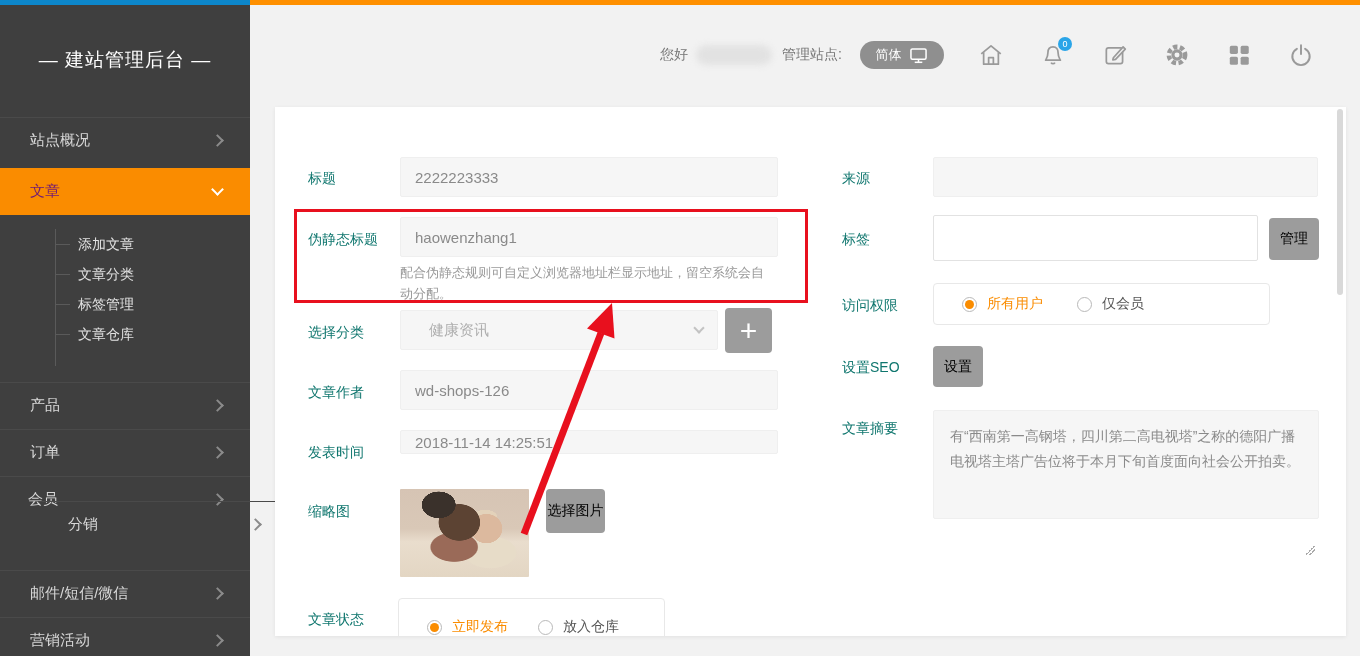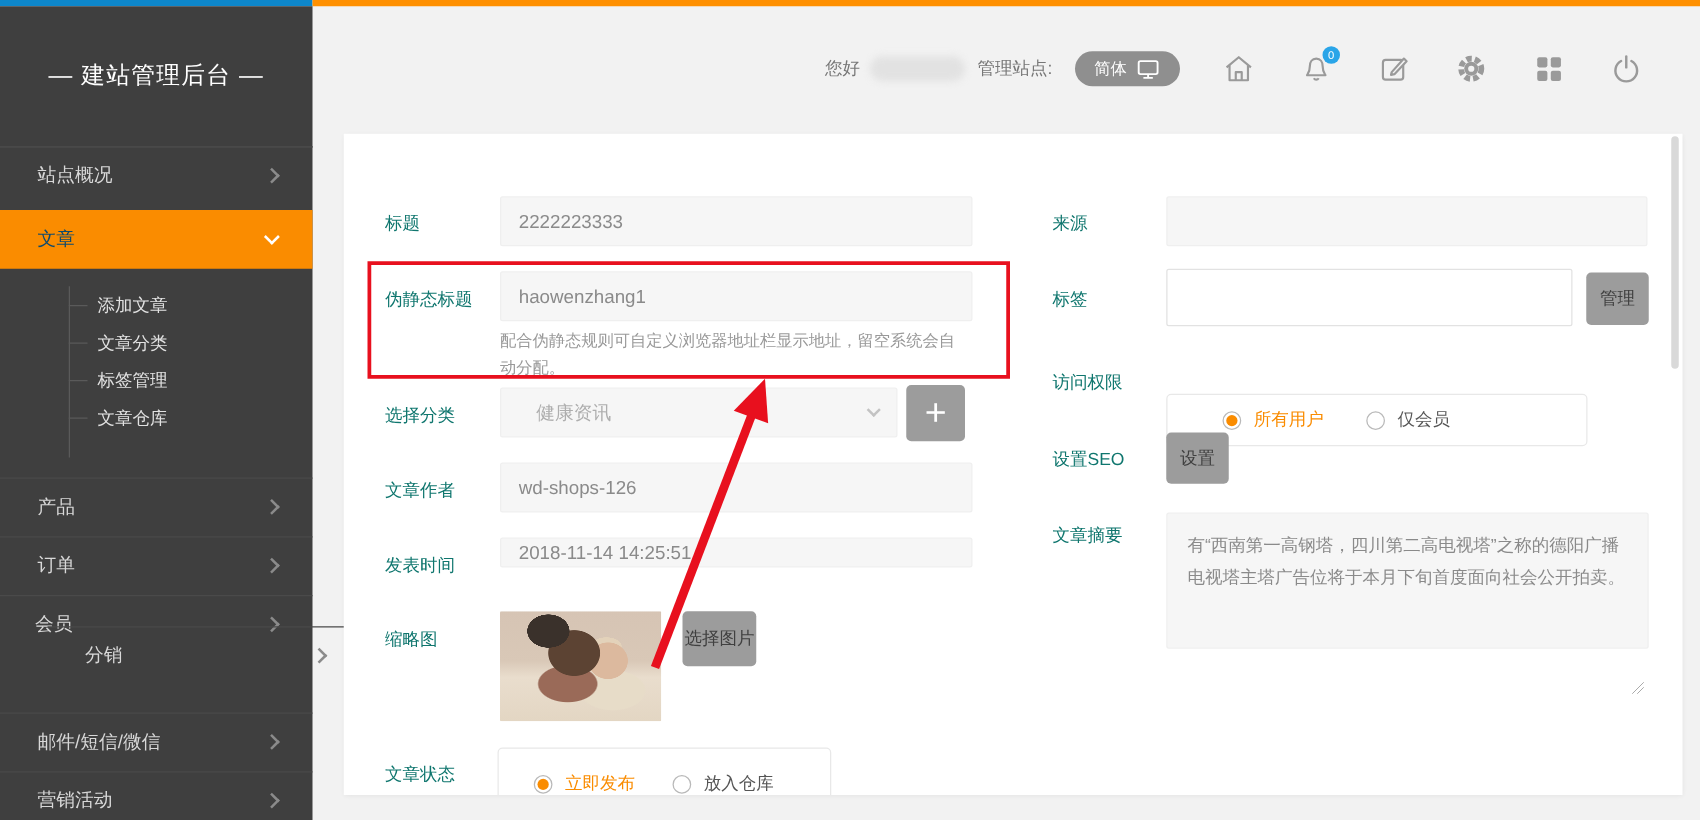--- a/index.html
+++ b/index.html
@@ -15,21 +15,21 @@
   
   .sidebar { position:absolute; left:0; top:5px; width:250px; height:651px; background:#3f3f3f; }
   .sb-title { position:absolute; left:0; top:42px; width:100%; text-align:center;
               color:#fff; font-size:19px; letter-spacing:1px; }
   .sb-sep   { position:absolute; left:0; top:112px; width:100%; height:1px; background:#4c4c4c; }
   .nav-row  { position:absolute; left:0; width:100%; height:46px; display:flex; align-items:center;
               padding:0 24px 0 30px; color:#d8d8d8; font-size:15px; border-top:1px solid #4a4a4a; cursor:pointer; }
   .nav-row .lbl { flex:1; }
   .chev-r { width:9px; height:9px; border-top:2px solid #8b8b8b; border-right:2px solid #8b8b8b;
             transform:rotate(45deg); margin-right:4px; }
-  .nav-row.active { background:#fa8c00; color:#0c4a6e; border-top:none; height:47px; }
+  .nav-row.active { background:#fa8c00; color:#701a75; border-top:none; height:47px; }
   .nav-row.active .chev-d { width:9px; height:9px; border-top:2px solid #fff; border-right:2px solid #fff;
             transform:rotate(135deg); margin-right:4px; margin-top:-4px; }
   .submenu { position:absolute; left:0; top:210px; width:100%; height:172px; padding-top:14px; }
   .submenu::before { content:''; position:absolute; left:55px; top:14px; height:137px; width:1px; background:#5a5a5a; }
   .submenu .sub-item { position:relative; height:30px; line-height:30px; padding-left:78px;
             color:#e2e2e2; font-size:14px; cursor:pointer; }
   .submenu .sub-item::before { content:''; position:absolute; left:55px; top:15px; width:15px; height:1px; background:#5a5a5a; }
 
   
   .topbar { position:absolute; left:660px; top:30px; right:30px; height:50px;
@@ -49,21 +49,21 @@
   .card { position:absolute; left:275px; top:107px; width:1071px; height:529px; background:#fff;
           box-shadow:0 1px 4px rgba(0,0,0,.07); overflow:hidden; }
   .scroll-thumb { position:absolute; right:3px; top:2px; width:6px; height:186px; background:#d9d9d9; border-radius:3px; }
 
   .f-label { position:absolute; font-size:14px; color:#0f766e; white-space:nowrap; }
   .g-input { position:absolute; background:#f6f6f6; border:1px solid #efefef; border-radius:2px;
              font-family:inherit; font-size:15px; color:#8a8a8a; padding:0 14px; outline:none; }
   .w-input { position:absolute; background:#fff; border:1px solid #e2e2e2; border-radius:2px;
              font-family:inherit; font-size:15px; color:#666; padding:0 14px; outline:none; }
   .help-txt { position:absolute; font-size:13px; color:#999; line-height:21px; }
-  .grey-btn { position:absolute; background:#9c9c9c; border:none; border-radius:4px; color:#404040;
+  .grey-btn { position:absolute; background:#9c9c9c; border:none; border-radius:4px; color:#000000;
               font-family:inherit; font-size:14px; cursor:pointer; }
   .select-box { position:absolute; background:#f6f6f6; border:1px solid #efefef; border-radius:2px;
                 display:flex; align-items:center; padding:0 28px; font-size:15px; color:#aeaeae; cursor:pointer; }
   .select-box .sel-chev { position:absolute; right:14px; top:15px; width:8px; height:8px;
                 border-right:2px solid #c3c3c3; border-bottom:2px solid #c3c3c3; transform:rotate(45deg); margin-top:-2px; }
   .plus-btn { position:absolute; background:#9c9c9c; border:none; border-radius:4px; color:#fff;
               font-size:30px; font-weight:300; line-height:1; cursor:pointer; }
   .radio-box { position:absolute; background:#fff; border:1px solid #e8e8e8; border-radius:4px;
                display:flex; align-items:center; }
   .radio-opt { display:flex; align-items:center; gap:10px; font-size:14px; color:#555; cursor:pointer; }
@@ -244,21 +244,21 @@
   </div>
 
   <div class="f-label" style="left:567px; top:63px;">来源</div>
   <input class="g-input" style="left: 658px; top: 50px; width: 385px; height: 40px;" value="">
 
   <div class="f-label" style="left:567px; top:124px;">标签</div>
   <input class="w-input" style="left: 658px; top: 108px; width: 325px; height: 46px;" value="">
   <button class="grey-btn" style="left:994px; top:111px; width:50px; height:42px;">管理</button>
 
   <div class="f-label" style="left:567px; top:190px;">访问权限</div>
-  <div class="radio-box" style="left:658px; top:176px; width:337px; height:42px; padding-left:44px; gap:34px;margin-top:32px;">
+  <div class="radio-box" style="left:658px; top:176px; width:337px; height:42px; padding-left:28px; gap:34px;">
     <div class="radio-opt on">
       <span class="rdot"></span>
       <span>所有用户</span>
     </div>
     <div class="radio-opt">
       <span class="rdot"></span>
       <span>仅会员</span>
     </div>
   </div>
 

